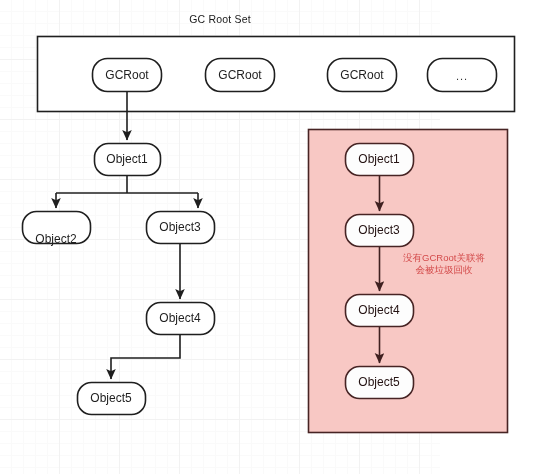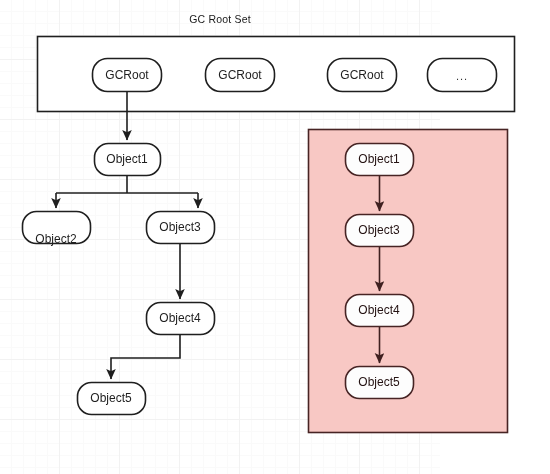--- a/index.html
+++ b/index.html
@@ -134,14 +134,18 @@
   <div class="node-label" style="left:56px; top:239px;">Object2</div>
   <div class="node-label" style="left:180px; top:227px;">Object3</div>
   <div class="node-label" style="left:180px; top:318px;">Object4</div>
   <div class="node-label" style="left:111px; top:398px;">Object5</div>
 
   <div class="node-label dead" style="left:379px; top:159px;">Object1</div>
   <div class="node-label dead" style="left:379px; top:230px;">Object3</div>
   <div class="node-label dead" style="left:379px; top:310px;">Object4</div>
   <div class="node-label dead" style="left:379px; top:382px;">Object5</div>
 
+  <div class="annotation" style="left:444px; top:252px;">
+    <div>没有GCRoot关联将</div>
+    <div>会被垃圾回收</div>
+  </div>
 
 </div>
 
 </body></html>

